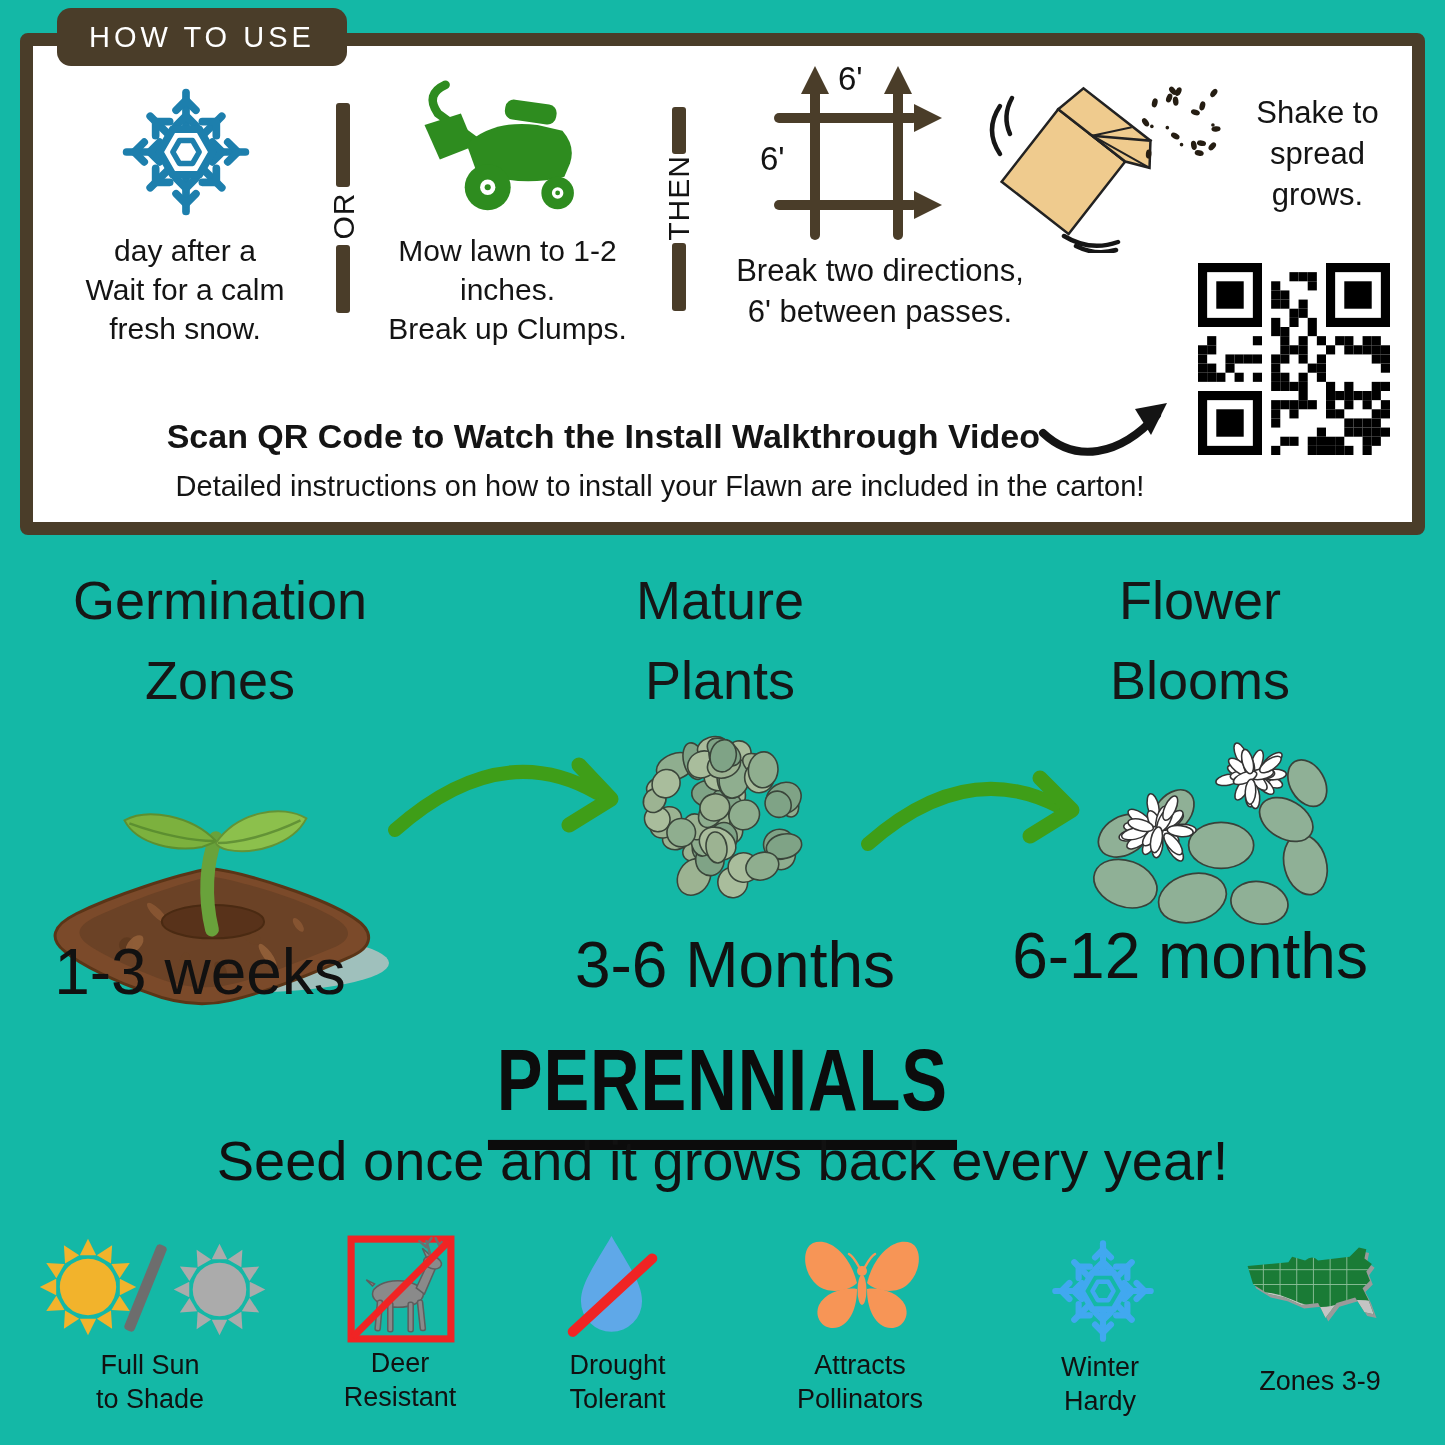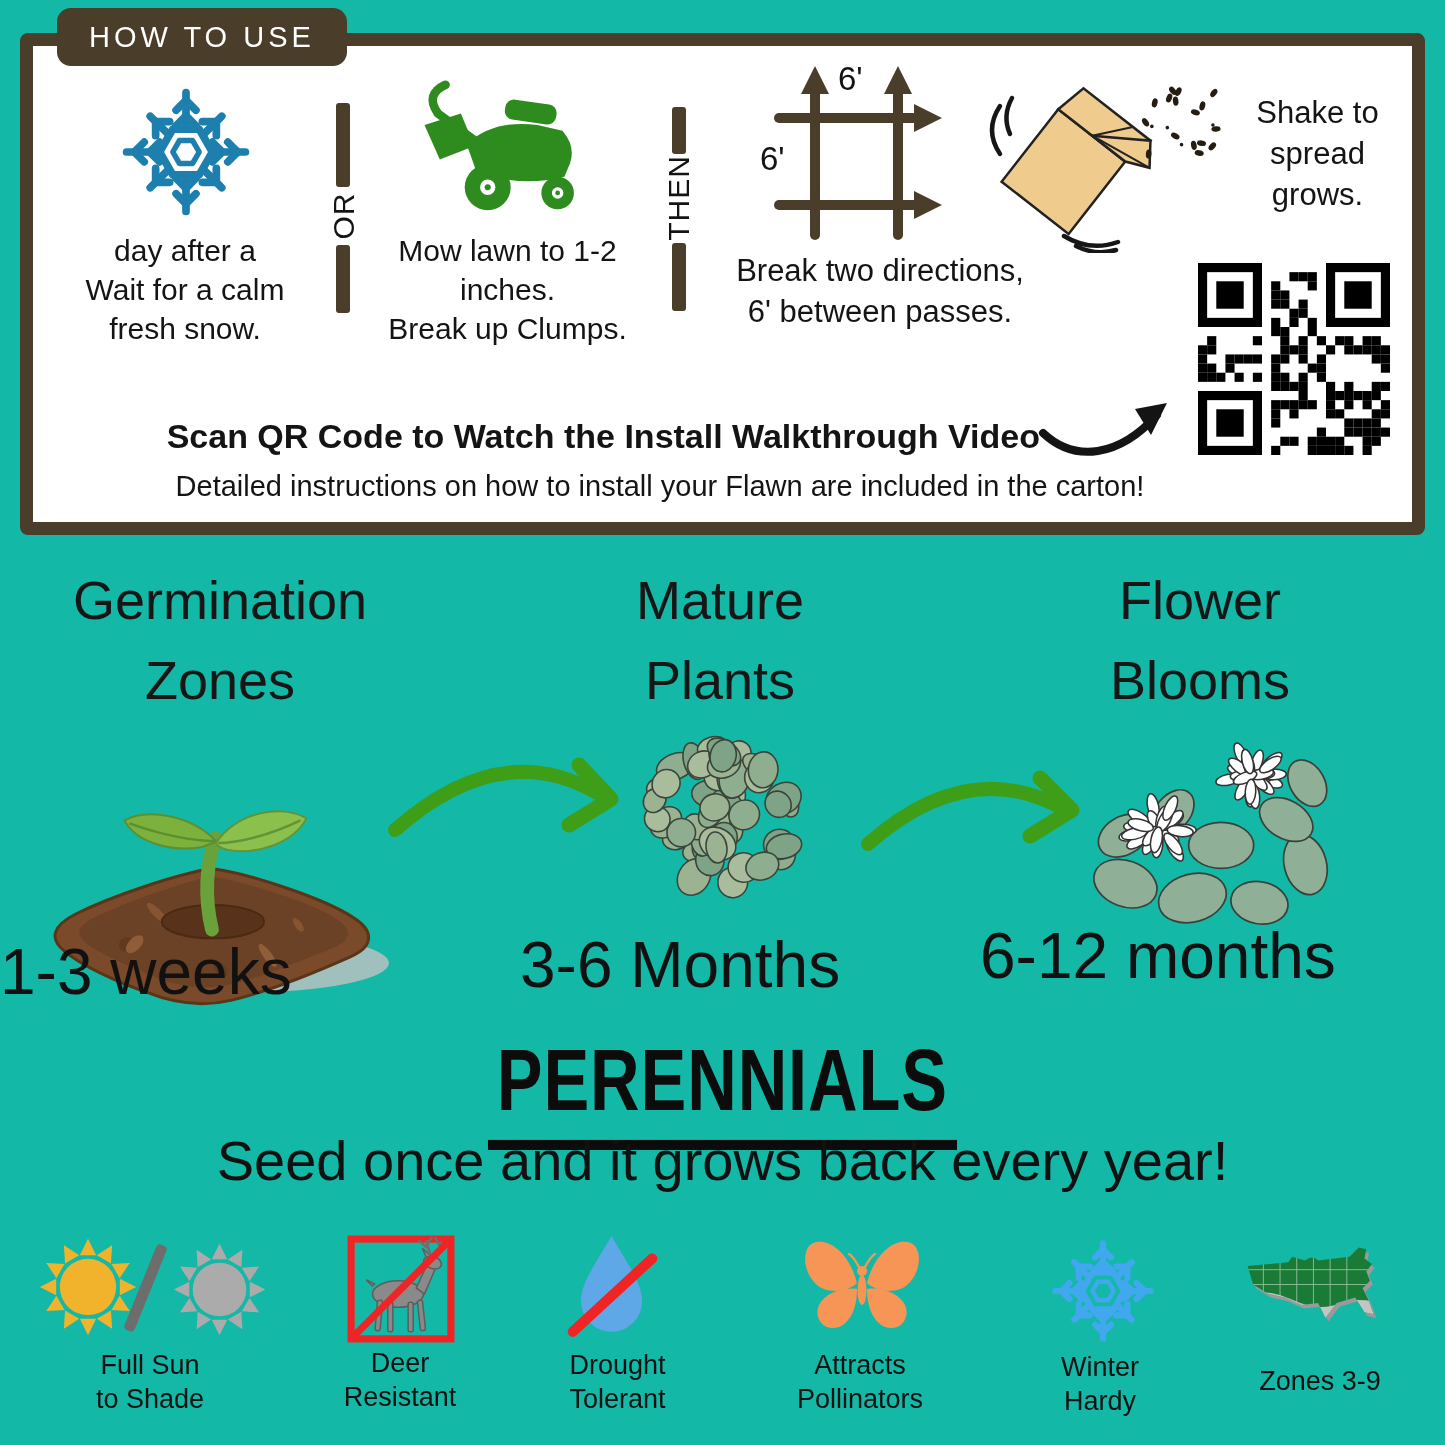--- a/index.html
+++ b/index.html
@@ -18,21 +18,21 @@
     border-radius:14px; color:#fff; font-size:29px; letter-spacing:4px; font-weight:400;}
   .cap{ text-align:center; font-size:30px; line-height:39px; color:var(--ink);}
   .vdiv-bar{width:14px; background:var(--brown); border-radius:3px;}
   .vdiv-label{font-size:30px; letter-spacing:1px; transform:rotate(-90deg); transform-origin:center; white-space:nowrap; color:var(--ink);}
   .vlabel-wrap{display:flex; align-items:center; justify-content:center;}
   .grid-label{font-size:33px; color:var(--ink);}
   .scan-line{font-weight:bold; font-size:34px; white-space:nowrap; text-align:right;}
   .detail-line{font-size:29px; text-align:center;}
   
   .stage-title{text-align:center; font-size:54px; line-height:80px; color:#161616;}
-  .stage-duration{text-align:left; font-size:64px; color:#111;}
+  .stage-duration{text-align:center; font-size:64px; color:#111;}
   
   .perennials-wrap{left:0; top:1042px; width:1445px; text-align:center;}
   .perennials-heading{display:inline-block; font-size:78px; font-weight:bold; letter-spacing:1px;
      border-bottom:9px solid #0c0c0c; padding:0 10px 8px; transform:scale(.88,1.12); transform-origin:center bottom; color:#0c0c0c;}
   .perennials-sub{left:0; top:1128px; width:1445px; text-align:center; font-size:56px; color:#111;}
   
   .feat-label{text-align:center; font-size:27px; line-height:34px; color:#111;}
   .slash{width:11px; height:92px; background:#6d6d6d; border-radius:4px; transform:rotate(22deg);}
   svg{display:block;}
 </style>

